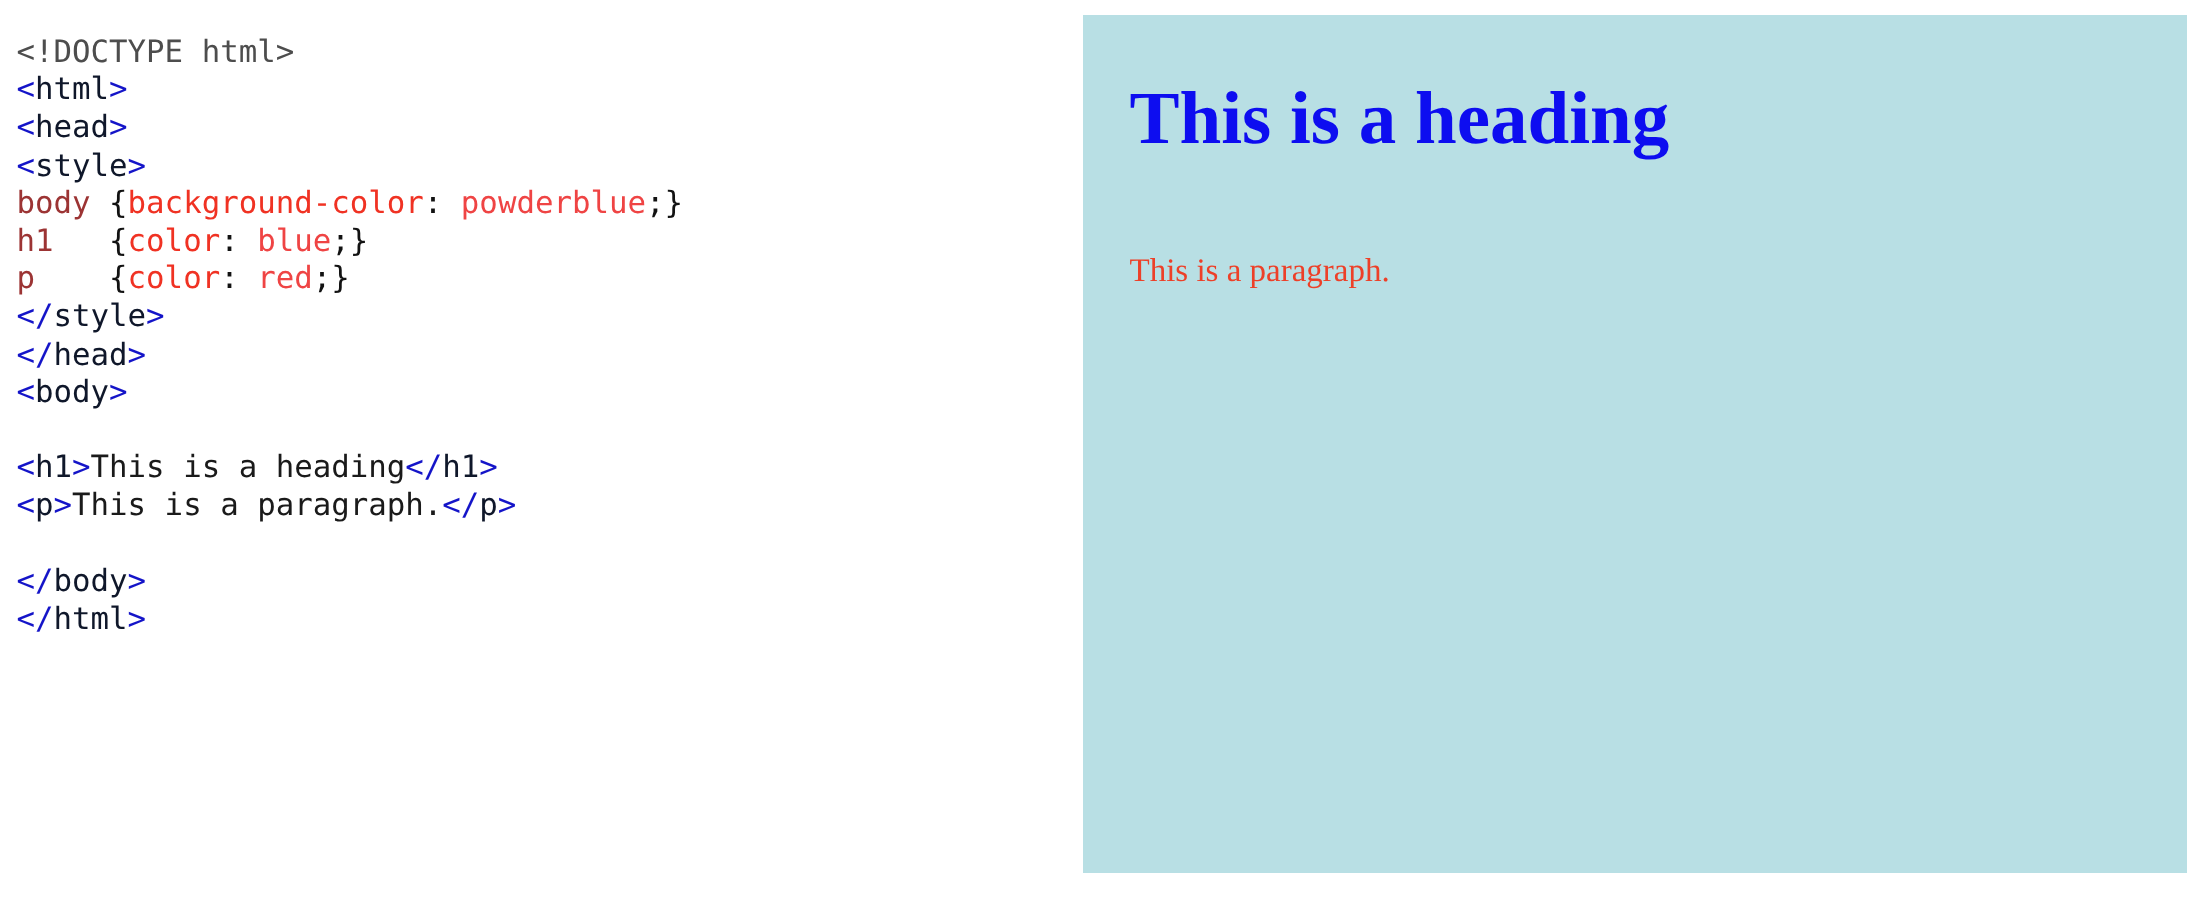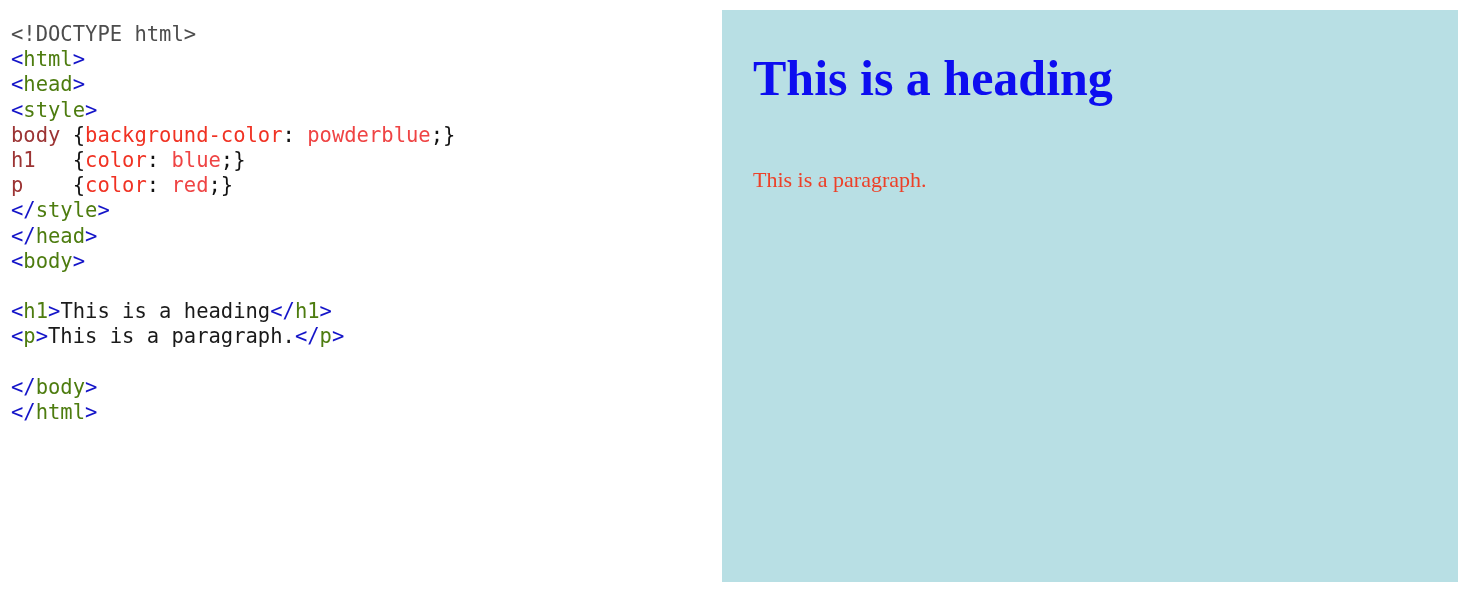--- a/index.html
+++ b/index.html
@@ -47,21 +47,21 @@
     height: 25.2px;
   }
 
   .code-line.blank {
     height: 25.2px;
   }
 
   
   .tok-doctype   { color: #4d4d4d; }
   .tok-bracket   { color: #1414c8; }
-  .tok-tagname   { color: #4d7c0f; }
+  .tok-tagname   { color: #0f172a; }
   .tok-text      { color: #1a1a1a; }
   .tok-selector  { color: #9c3434; }
   .tok-property  { color: #f03223; text-align: right; }
   .tok-value     { color: #ef4444; }
   .tok-punct     { color: #121212; }
 
   
   .preview-pane {
     position: absolute;
     left: 722px;

